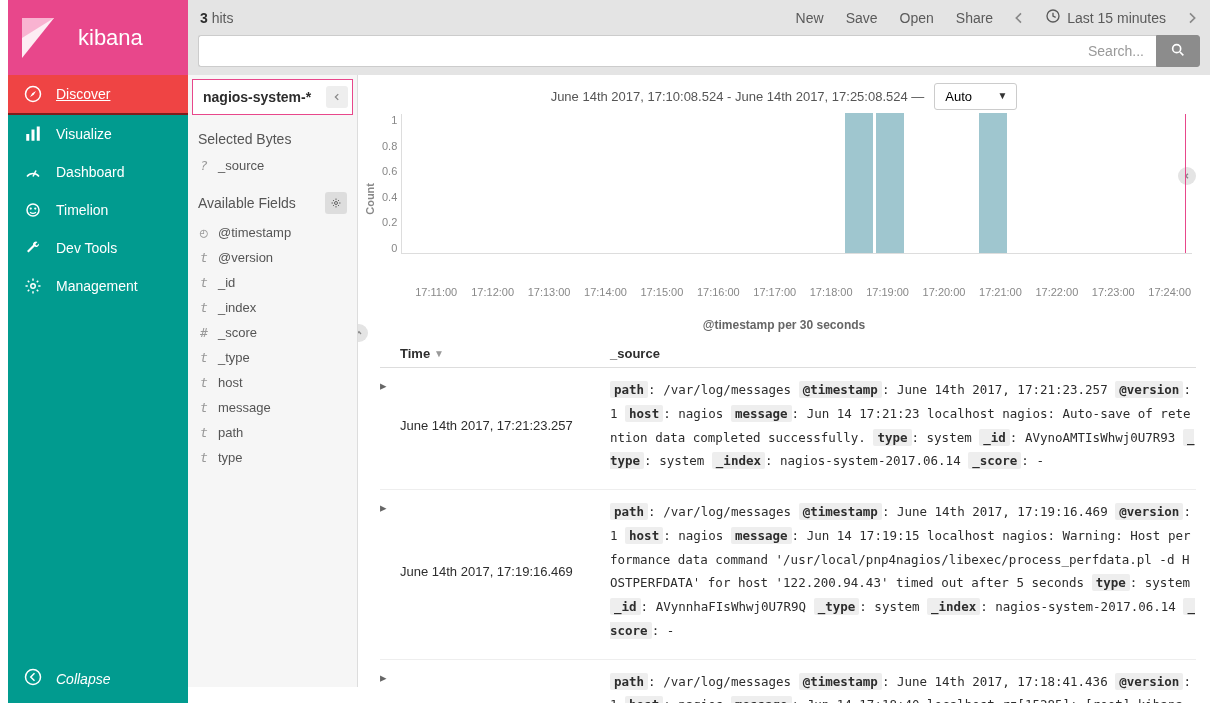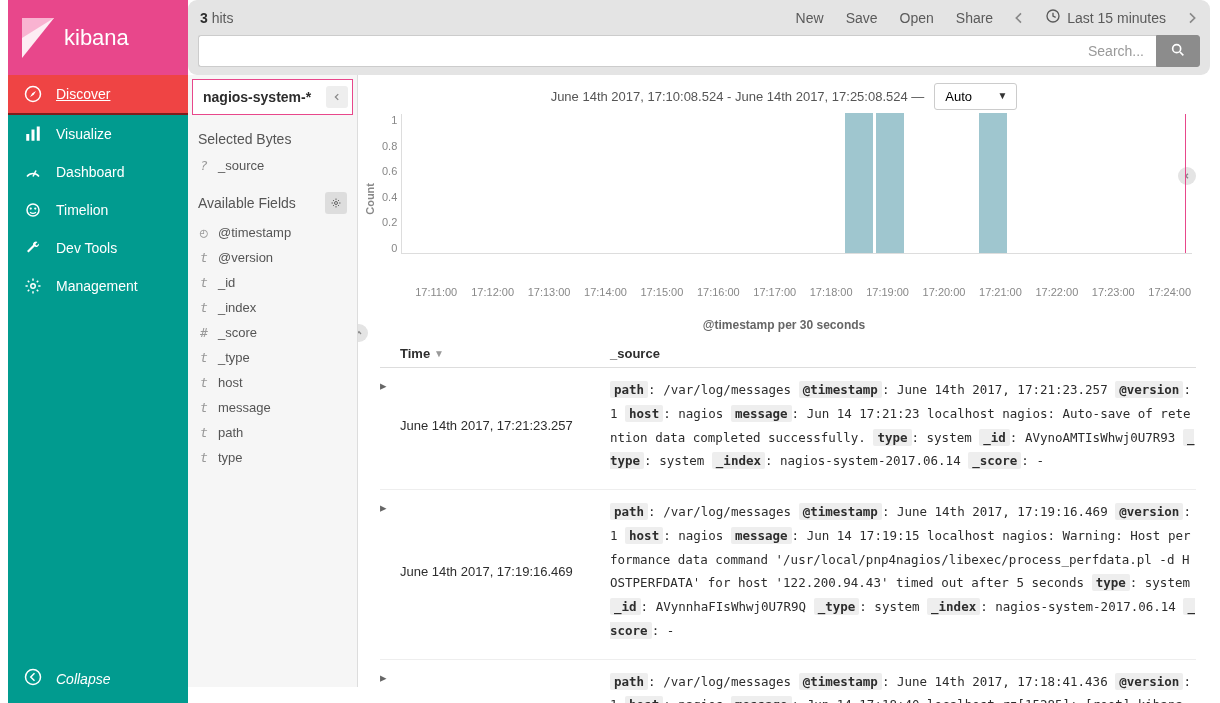--- a/index.html
+++ b/index.html
@@ -1,31 +1,31 @@
 <!DOCTYPE html>
 <html><head>
 <meta charset="utf-8">
 <style>
 * { box-sizing: border-box; margin: 0; padding: 0; }
 body { font-family: -apple-system, BlinkMacSystemFont, "Segoe UI", Helvetica, Arial, sans-serif; font-size: 13px; color: #2d2d2d; background: #fff; width: 1220px; height: 703px; overflow: hidden; }
 
 
 .sidebar { position: absolute; left: 8px; top: 0; width: 180px; height: 703px; background: #019b8f; color: #fff; display: flex; flex-direction: column; }
-.logo-box { background: #e8478b; height: 75px; display: flex; align-items: center; padding-left: 14px; gap: 10px; }
+.logo-box { background: #e8478b; height: 75px; display: flex; align-items: center; padding-left: 14px; gap: 24px; }
 .logo-shape { width: 32px; height: 40px; position: relative; }
 .logo-shape svg { width: 100%; height: 100%; }
 .logo-text { font-size: 22px; font-weight: 400; }
 .nav { list-style: none; padding: 0; }
 .nav li { display: flex; align-items: center; gap: 14px; padding: 10px 16px; cursor: pointer; font-size: 14px; }
 .nav li.active { background: #ef4444; border-bottom: 2px solid #7f1d1d; text-decoration: underline; }
 .nav .icon { width: 18px; height: 18px; display: inline-flex; align-items: center; justify-content: center; }
 .collapse-row { margin-top: auto; display: flex; align-items: center; gap: 14px; padding: 14px 16px; cursor: pointer; font-size: 14px; font-style: italic; }
 
 
-.topbar { position: absolute; left: 188px; right: 10px; top: 0; height: 75px; background: #e4e4e4; display: flex; flex-direction: column; border-radius: 9px; }
+.topbar { position: absolute; left: 188px; right: 10px; top: 0; height: 75px; background: #e4e4e4; display: flex; flex-direction: column; }
 .topbar-row1 { display: flex; align-items: center; height: 35px; padding: 0 8px 0 12px; gap: 10px; color: #5a5a5a; }
 .hits { font-size: 14px; }
 .hits b { color: #2d2d2d; }
 .spacer { flex: 1; }
 .toplink { cursor: pointer; font-size: 14px; color: #5a5a5a; padding: 0 6px; }
 .time-picker { display: flex; align-items: center; gap: 6px; cursor: pointer; font-size: 14px; padding: 0 6px; }
 .chev-btn { width: 20px; display: flex; justify-content: center; cursor: pointer; color: #888; }
 .search-row { display: flex; padding: 0 10px 6px 10px; gap: 0; }
 .search-input { flex: 1; height: 32px; border: 1px solid #ccc; border-right: none; padding: 0 12px; font-size: 14px; color: #333; border-radius: 3px 0 0 3px; text-align: right; }
 .search-input::placeholder { color: #999; }

